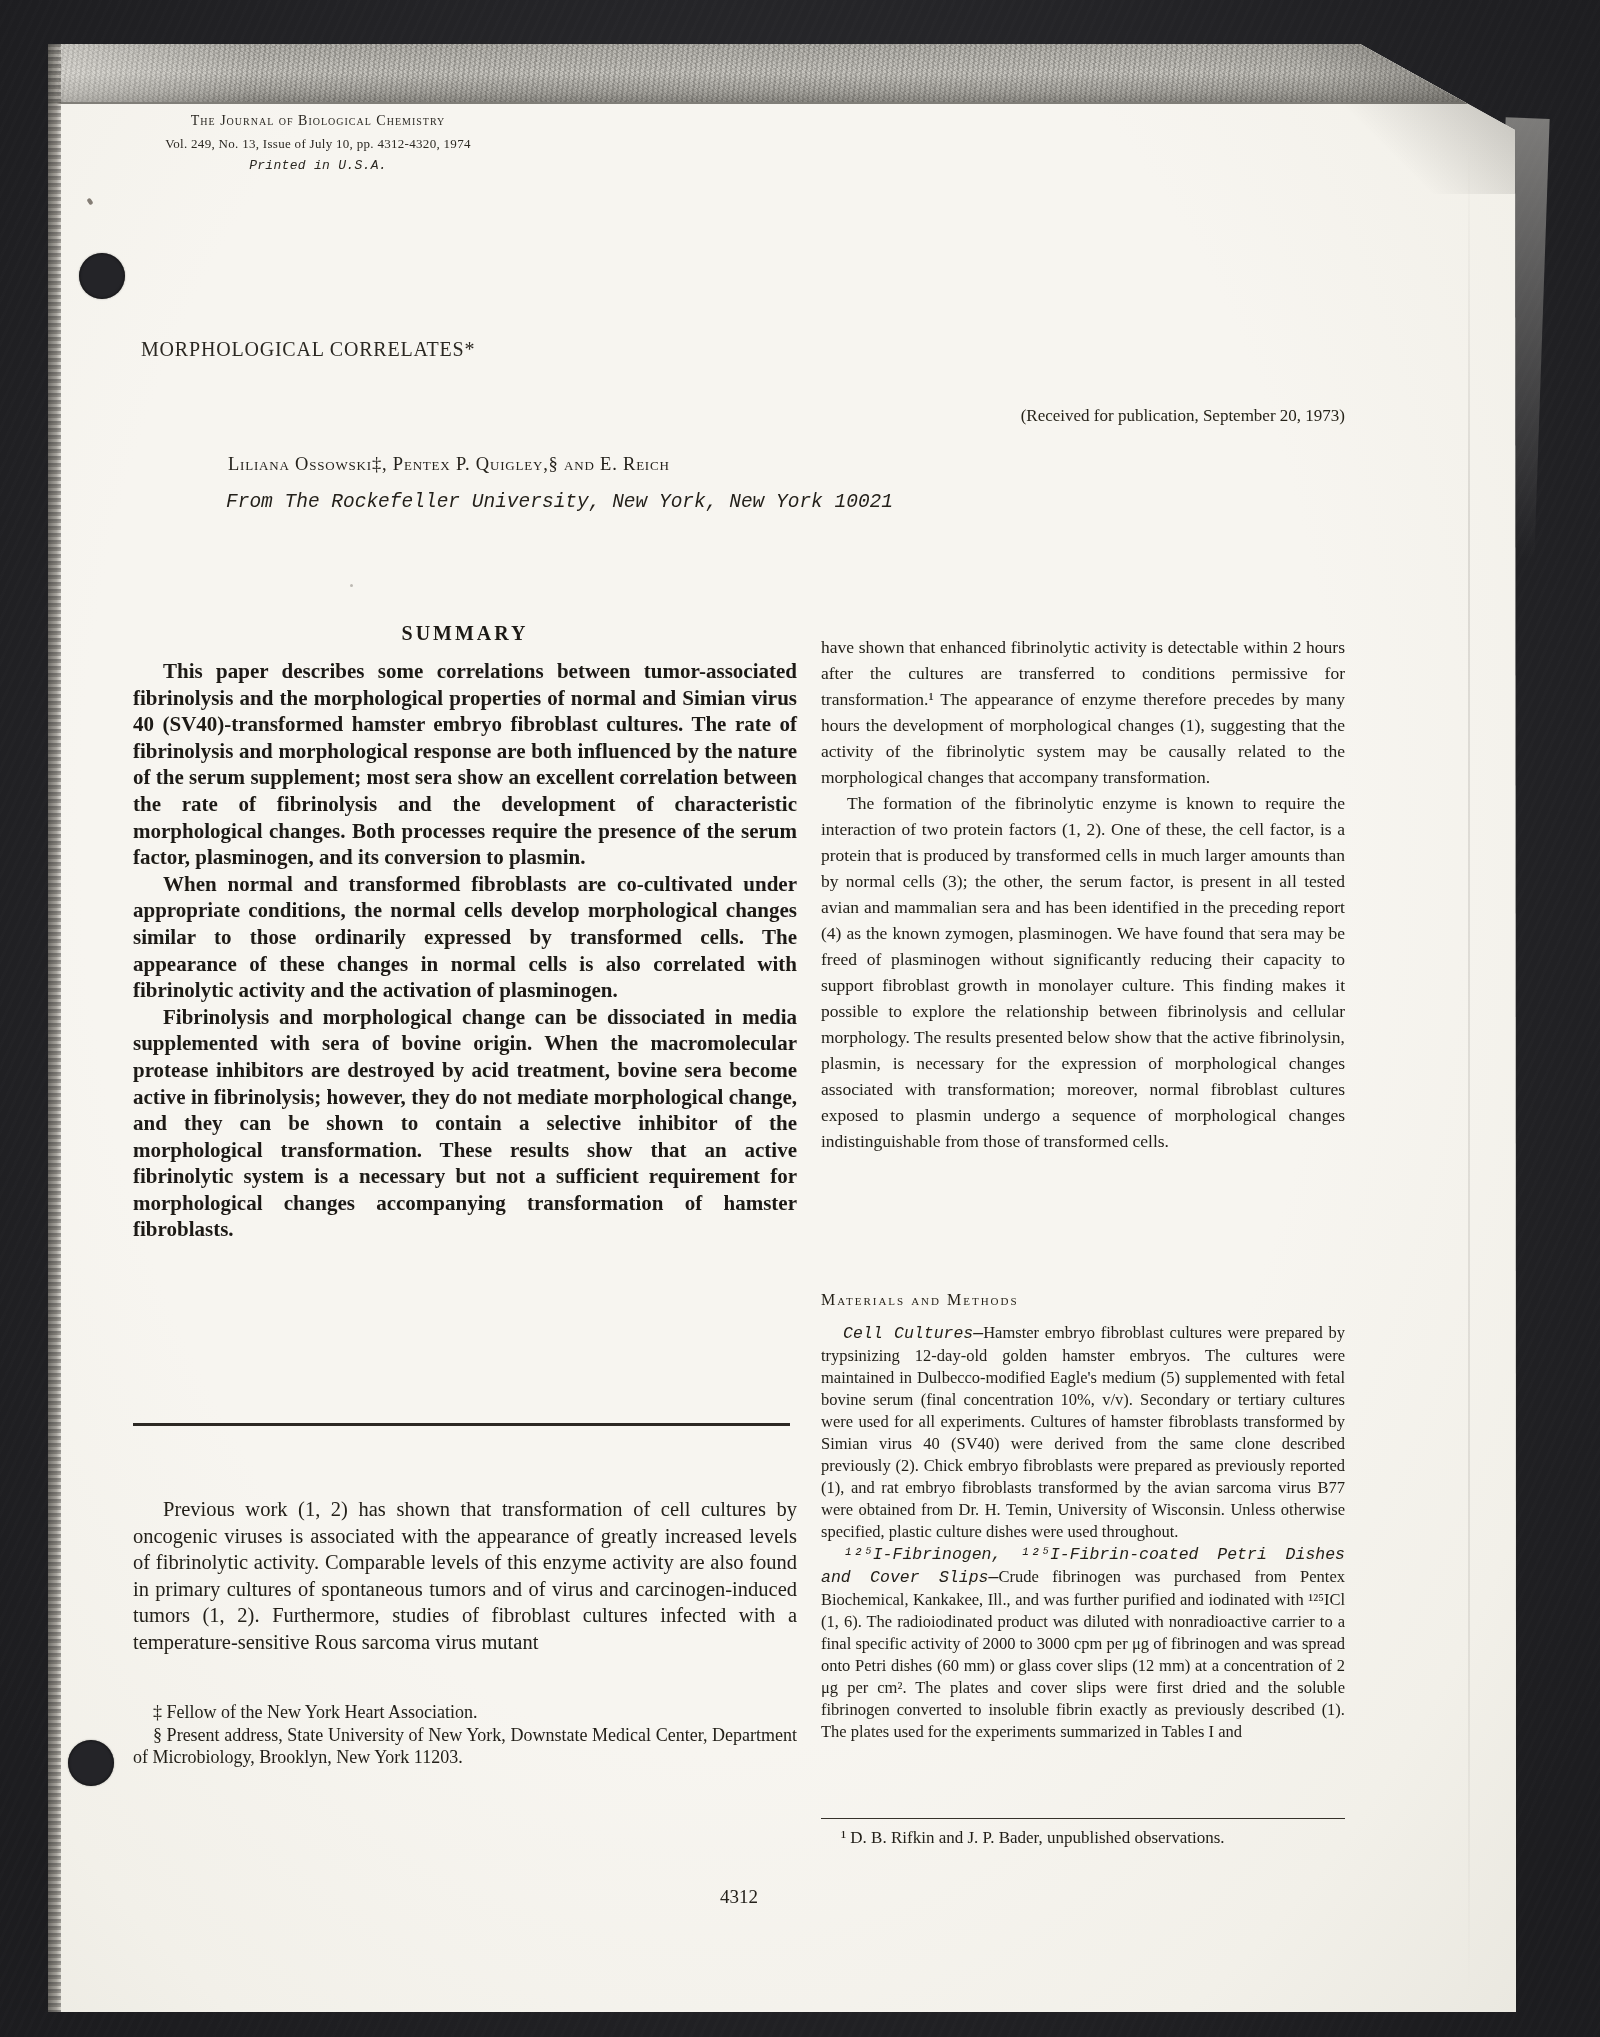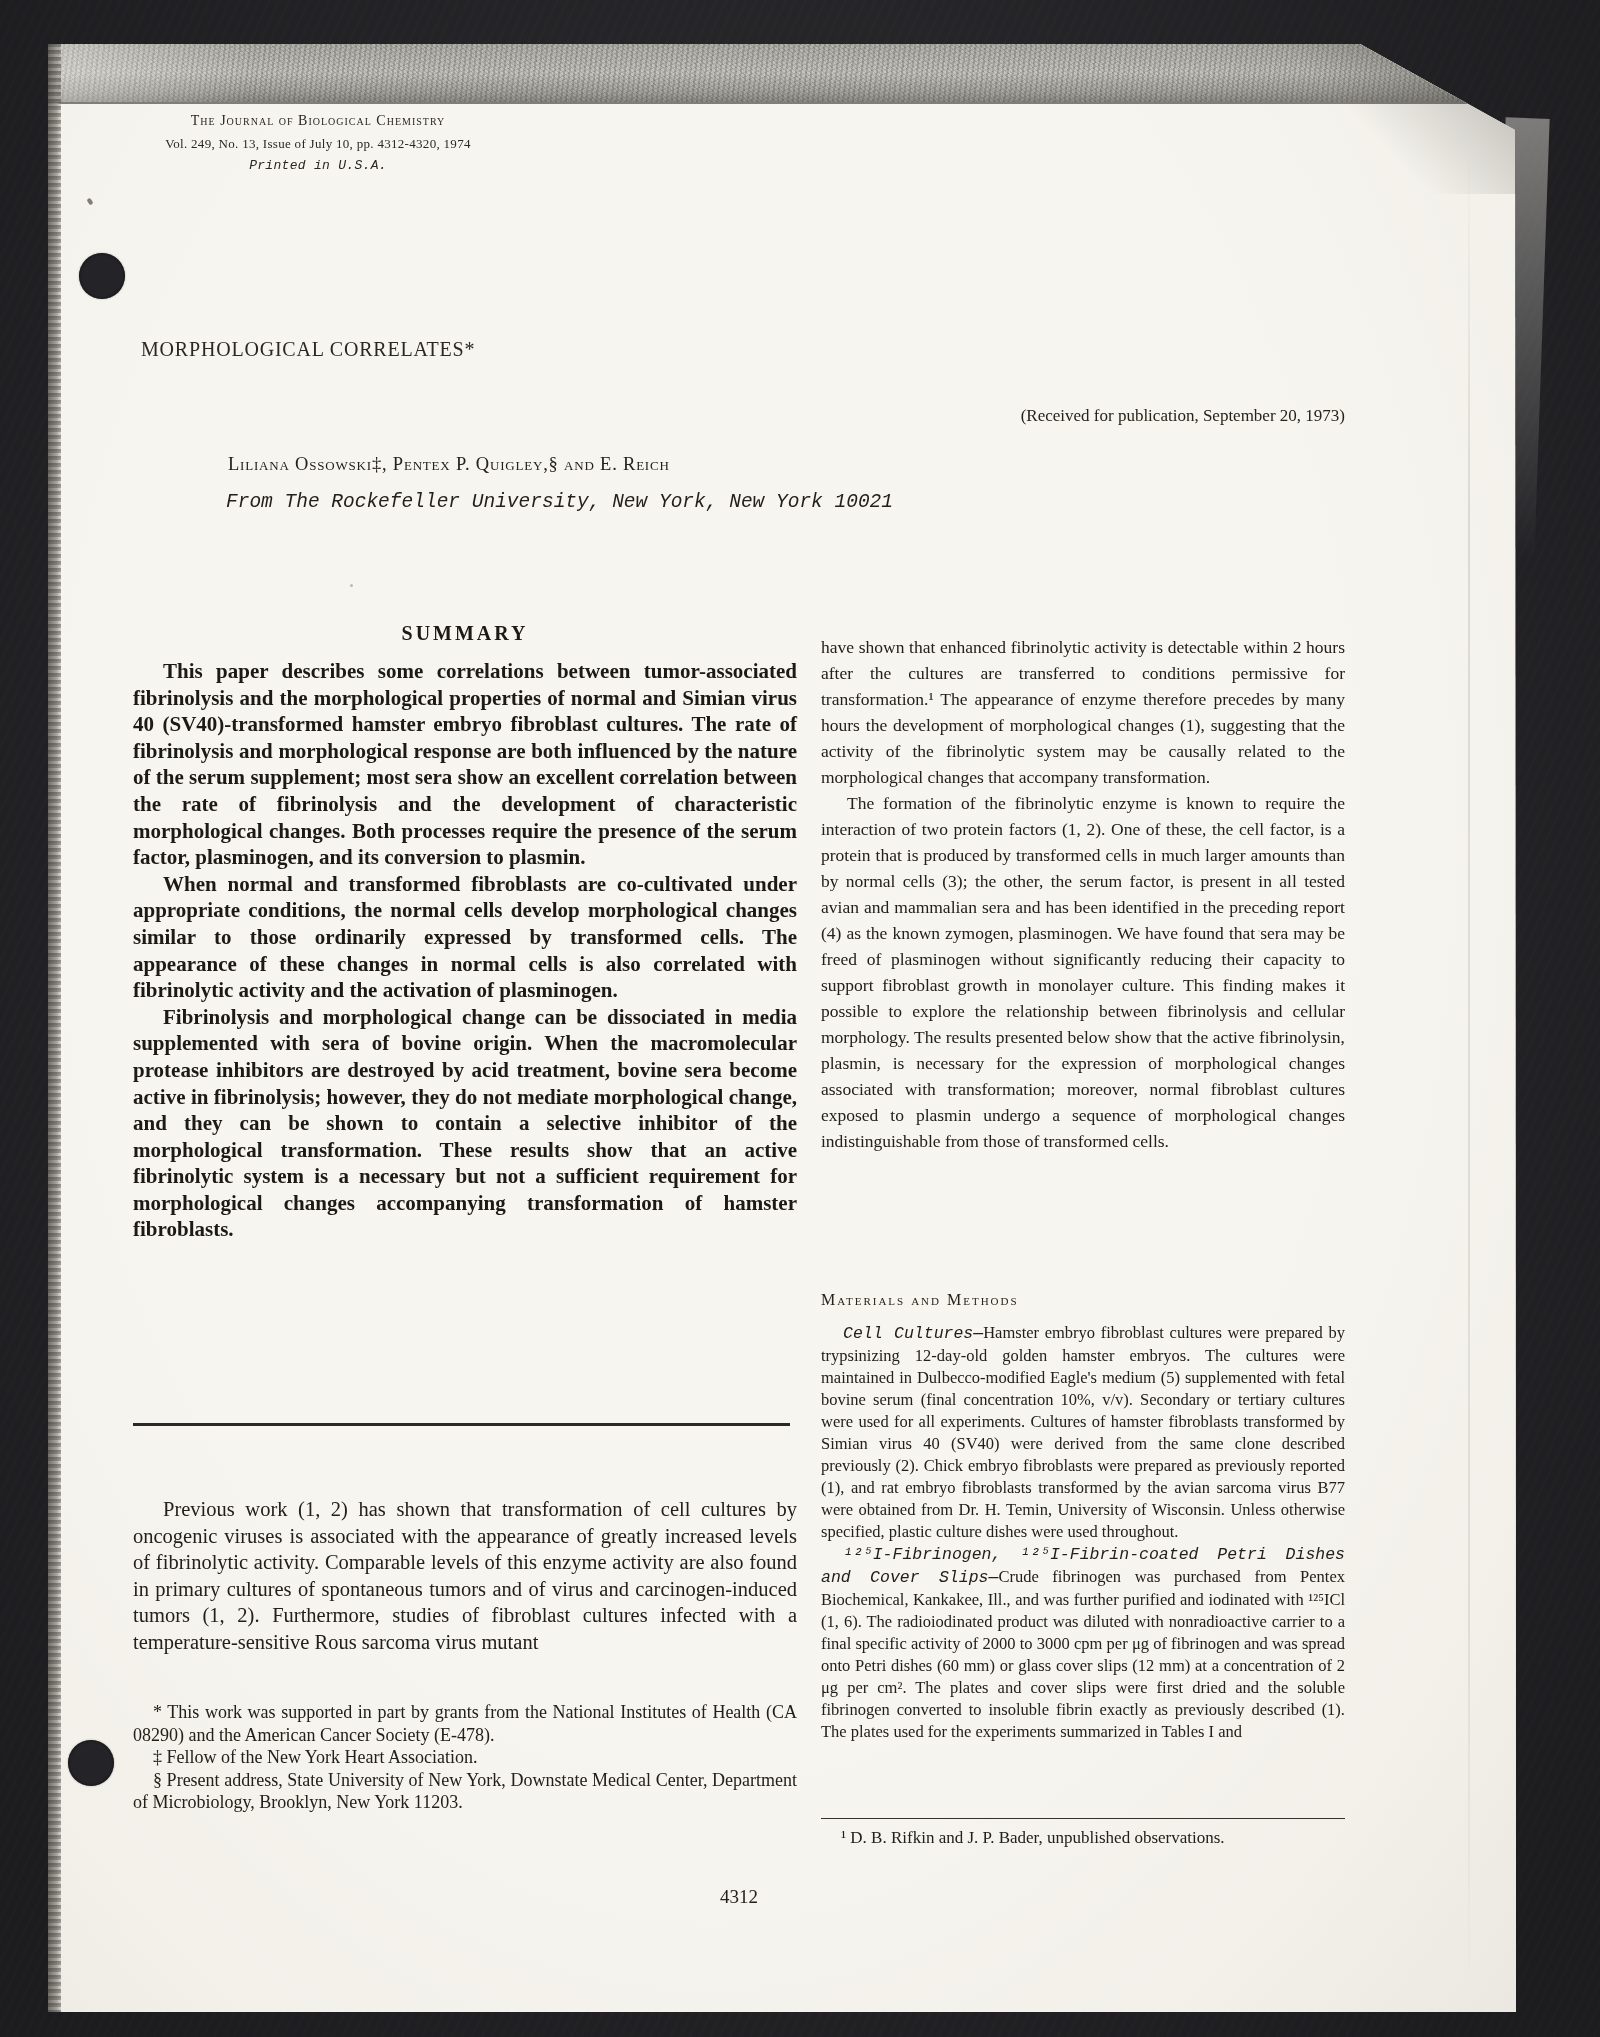--- a/index.html
+++ b/index.html
@@ -140,21 +140,20 @@
       <p class="sum-p">When normal and transformed fibroblasts are co-cultivated under appropriate conditions, the normal cells develop morphological changes similar to those ordinarily expressed by transformed cells. The appearance of these changes in normal cells is also correlated with fibrinolytic activity and the activation of plasminogen.</p>
       <p class="sum-p">Fibrinolysis and morphological change can be dissociated in media supplemented with sera of bovine origin. When the macromolecular protease inhibitors are destroyed by acid treatment, bovine sera become active in fibrinolysis; however, they do not mediate morphological change, and they can be shown to contain a selective inhibitor of the morphological transformation. These results show that an active fibrinolytic system is a necessary but not a sufficient requirement for morphological changes accompanying transformation of hamster fibroblasts.</p>
     </div>
 
     <div class="col-left-intro">
       <div class="foot-rule"></div>
       <p class="intro-p">Previous work (1, 2) has shown that transformation of cell cultures by oncogenic viruses is associated with the appearance of greatly increased levels of fibrinolytic activity. Comparable levels of this enzyme activity are also found in primary cultures of spontaneous tumors and of virus and carcinogen-induced tumors (1, 2). Furthermore, studies of fibroblast cultures infected with a temperature-sensitive Rous sarcoma virus mutant</p>
     </div>
 
     <div class="col-left-foot">
-      <p class="fn">* This work was supported in part by grants from the National Institutes of Health (CA 08290) and the American Cancer Society (E-478).</p>
       <p class="fn">‡ Fellow of the New York Heart Association.</p>
       <p class="fn">§ Present address, State University of New York, Downstate Medical Center, Department of Microbiology, Brooklyn, New York 11203.</p>
     </div>
 
     <div class="col-right">
       <p class="rp first">have shown that enhanced fibrinolytic activity is detectable within 2 hours after the cultures are transferred to conditions permissive for transformation.¹ The appearance of enzyme therefore precedes by many hours the development of morphological changes (1), suggesting that the activity of the fibrinolytic system may be causally related to the morphological changes that accompany transformation.</p>
       <p class="rp">The formation of the fibrinolytic enzyme is known to require the interaction of two protein factors (1, 2). One of these, the cell factor, is a protein that is produced by transformed cells in much larger amounts than by normal cells (3); the other, the serum factor, is present in all tested avian and mammalian sera and has been identified in the preceding report (4) as the known zymogen, plasminogen. We have found that sera may be freed of plasminogen without significantly reducing their capacity to support fibroblast growth in monolayer culture. This finding makes it possible to explore the relationship between fibrinolysis and cellular morphology. The results presented below show that the active fibrinolysin, plasmin, is necessary for the expression of morphological changes associated with transformation; moreover, normal fibroblast cultures exposed to plasmin undergo a sequence of morphological changes indistinguishable from those of transformed cells.</p>
     </div>
 
     <div class="col-right-methods">

